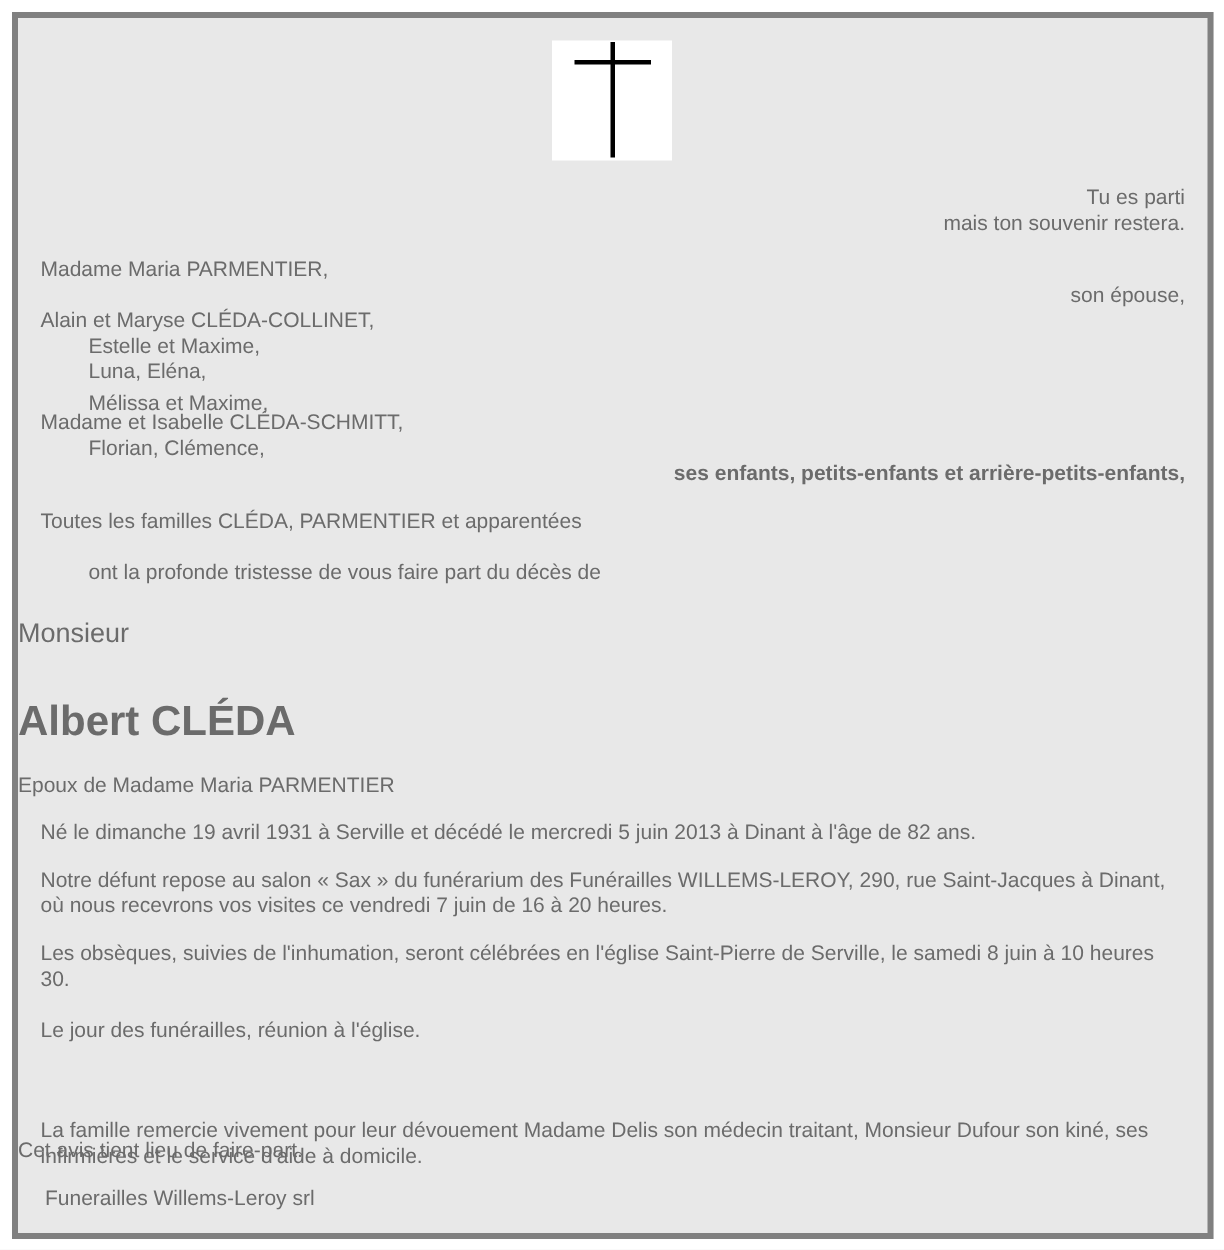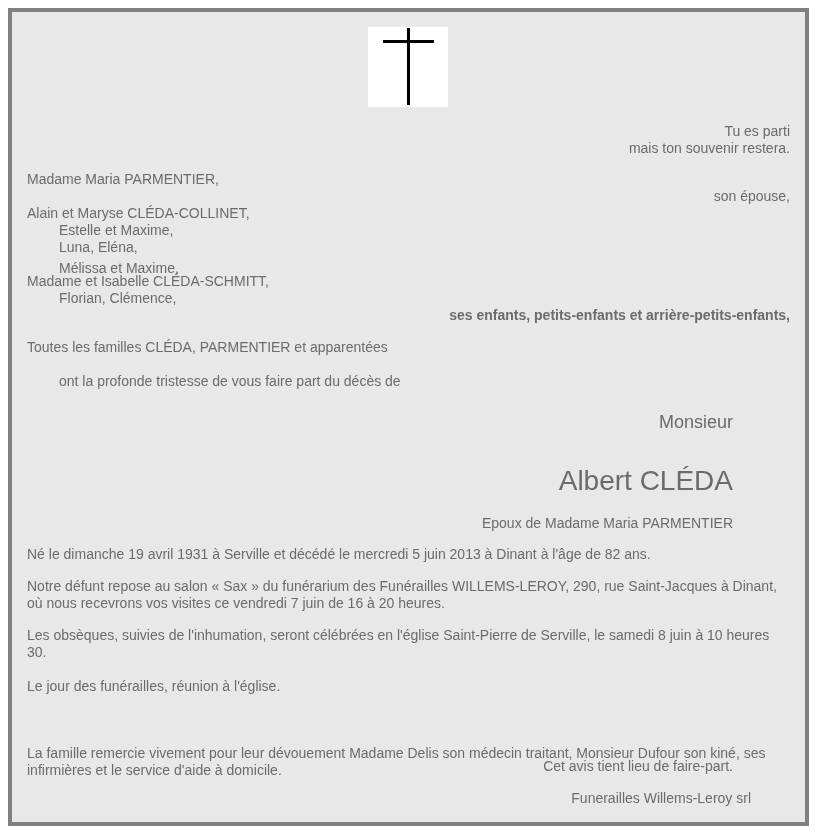--- a/index.html
+++ b/index.html
@@ -9,23 +9,23 @@
       border: 4px solid #808080; background: #e8e8e8;
       font-family: "Liberation Sans", sans-serif; color: #6b6b6b; font-size: 14px;
     }
     .abs { position: absolute; white-space: nowrap; line-height: 17px; text-align: center; }
     .cross-box { position: absolute; left: 356px; top: 15px; width: 80px; height: 80px; background: #ffffff; }
     .cross-v { position: absolute; left: 39px; top: 1px; width: 3px; height: 77px; background: #000; }
     .cross-h { position: absolute; left: 15px; top: 13px; width: 51px; height: 3px; background: #000; }
     .right { right: 15px; text-align: right; }
     .left { left: 15px; }
     .indent { left: 47px; }
-    .center { left: 0; width: 721px; text-align: right; }
+    .center { left: 0; width: 721px; text-align: left; }
     .title-mr { font-size: 18px; line-height: 22px; }
-    .title-name { font-size: 28px; line-height: 32px; font-weight: normal; }
+    .title-name { font-size: 28px; line-height: 32px; font-weight: bold; }
     .para { position: absolute; left: 15px; width: 760px; line-height: 17px; white-space: normal; }
   </style>
 </head>
 <body>
 
 <div class="frame">
 
   <div class="cross-box">
     <div class="cross-v"></div>
     <div class="cross-h"></div>

